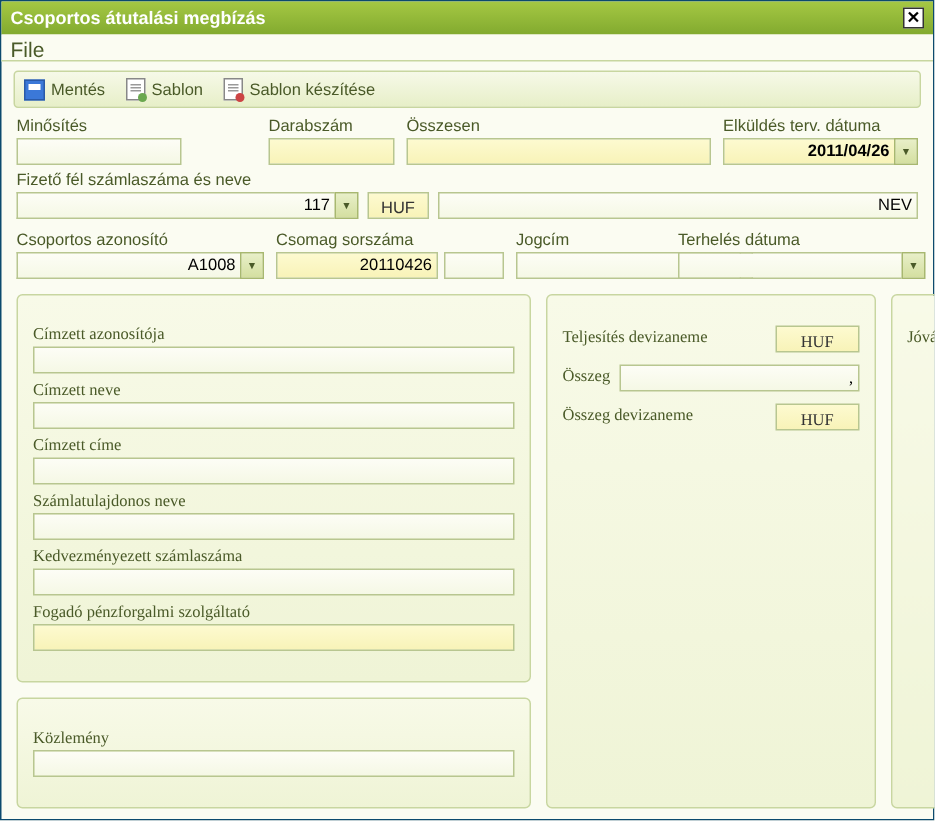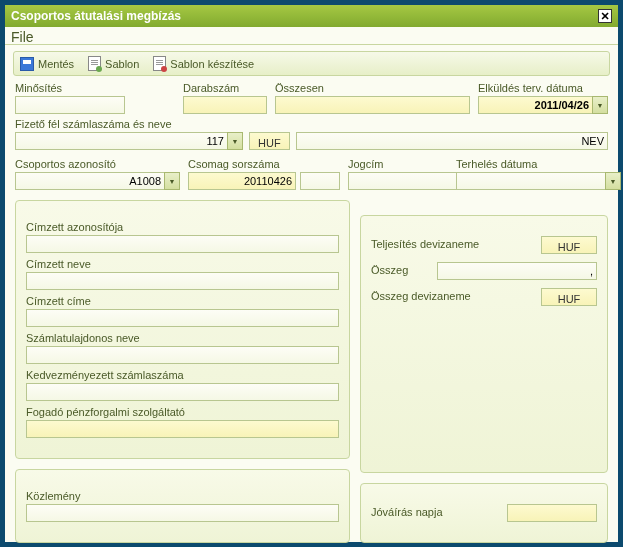--- a/index.html
+++ b/index.html
@@ -6,21 +6,21 @@
   body {
     margin: 0;
     padding: 0;
     font-family: Arial, sans-serif;
     font-size: 11px;
     background: #fff;
   }
   .window {
     width: 623px;
     height: 547px;
-    border: 5px solid #0c4a6e;
+    border: 1px solid #0c4a6e;
     background: #fbfcf2;
     display: flex;
     flex-direction: column;
   }
   .titlebar {
     background: linear-gradient(to bottom, #a5c843, #82aa2f);
     color: #fff;
     font-weight: bold;
     font-size: 12px;
     padding: 4px 6px;
@@ -173,39 +173,39 @@
     justify-content: center;
     font-size: 11px;
     color: #333;
     cursor: pointer;
   }
   .panel {
     border: 1px solid #c8d6a0;
     border-radius: 4px;
     background: linear-gradient(to bottom, #f8fae8, #eff4d6);
     padding: 20px 10px;
+    font-family: Liberation Serif, serif;
   }
   .cols {
     display: flex;
     gap: 10px;
     margin-top: 8px;
     flex: 1;
   }
   .col-left {
     flex: 1;
     display: flex;
     flex-direction: column;
     gap: 10px;
   }
   .col-right {
     width: 248px;
     display: flex;
-    flex-direction: column;
+    flex-direction: row;
     gap: 10px;
-    margin-top: 15px;
   }
   .panel .field { margin-bottom: 5px; }
   .panel .field input { width: 100%; }
   .kvrow {
     display: flex;
     align-items: center;
     justify-content: space-between;
     margin-bottom: 8px;
     gap: 6px;
   }

